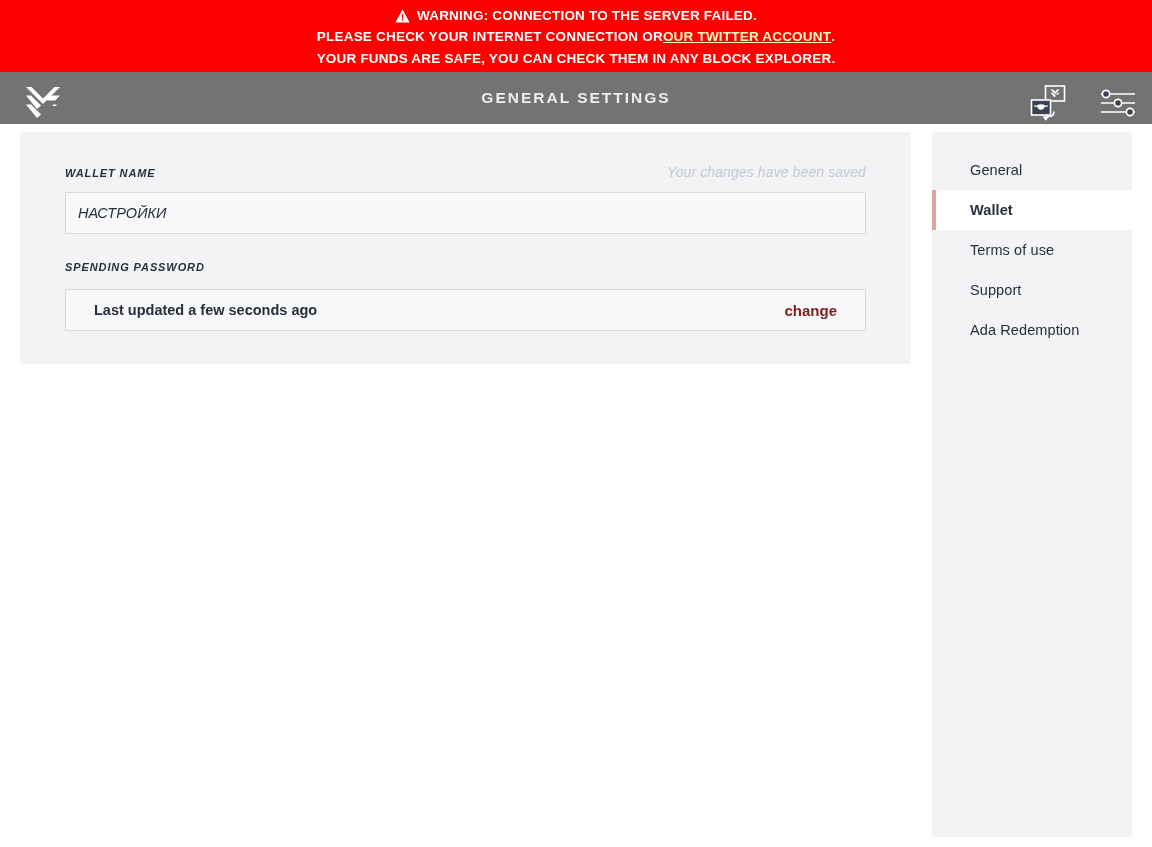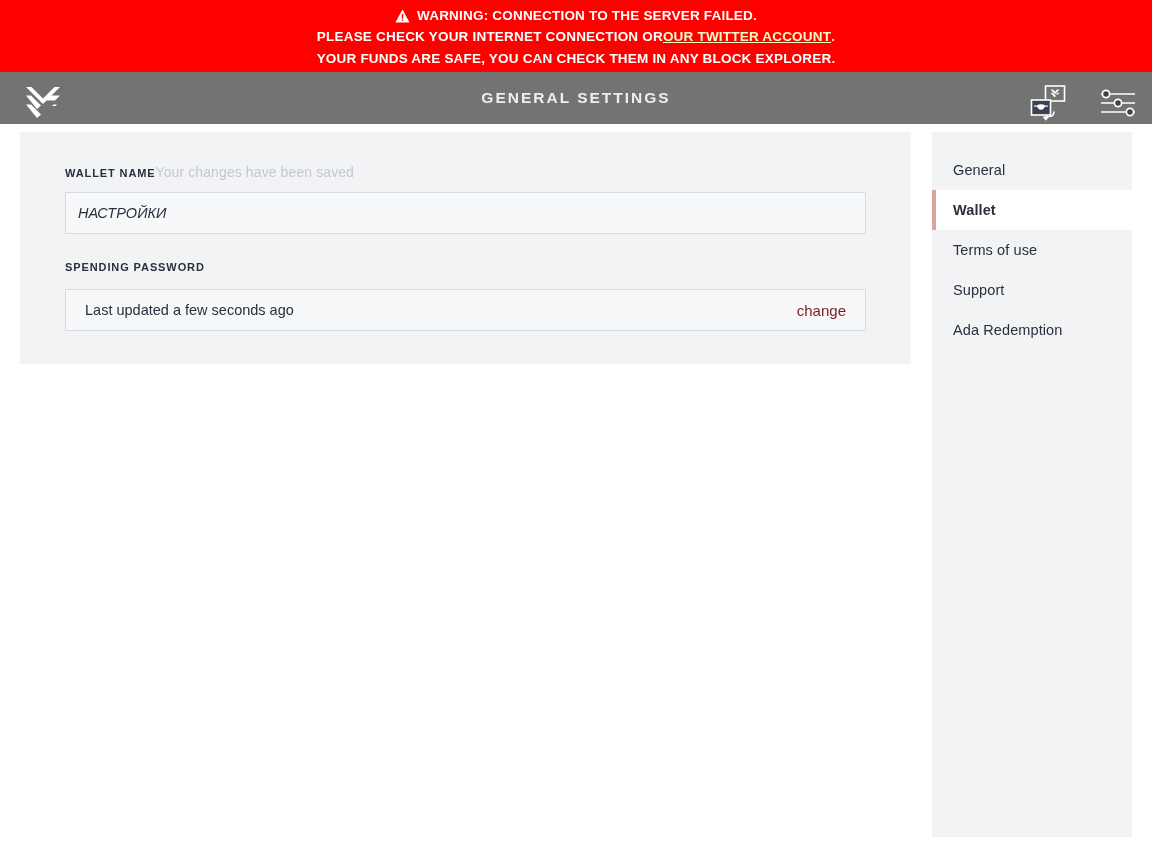--- a/index.html
+++ b/index.html
@@ -120,21 +120,23 @@
     top: 8px;
     width: 891px;
     height: 232px;
     background: #f1f3f5;
     padding: 32px 45px 0 45px;
   }
 
   .field-head {
     display: flex;
     align-items: baseline;
+    justify-content: space-between;
     height: 18px;
+    font-style: italic;
   }
   .field-label {
     font-size: 11px;
     font-weight: bold;
     color: #2b2e3c;
     letter-spacing: 0.9px;
     text-transform: uppercase;
   }
   .saved-msg {
     font-size: 14px;
@@ -161,21 +163,22 @@
 
   .password-row {
     margin-top: 10px;
     width: 100%;
     height: 42px;
     background: #f7f8f9;
     border: 1px solid #d8dce0;
     display: flex;
     align-items: center;
     justify-content: space-between;
-    padding: 0 19px;
+    padding: 0 28px;
+    font-weight: bold;
   }
   .password-text {
     font-size: 14.5px;
     color: #2b2e3c;
   }
   .change-link {
     font-size: 15px;
     color: #7f1d1d;
     cursor: pointer;
   }
@@ -188,21 +191,21 @@
     width: 200px;
     height: 705px;
     background: #f1f3f5;
     padding-top: 18px;
   }
   .menu-item {
     position: relative;
     height: 40px;
     display: flex;
     align-items: center;
-    padding-left: 21px;
+    padding-left: 38px;
     font-size: 14.5px;
     color: #2b2e3c;
     cursor: pointer;
     letter-spacing: 0.1px;
   }
   .menu-item.active {
     background: #ffffff;
     font-weight: bold;
   }
   .menu-item.active::before {

